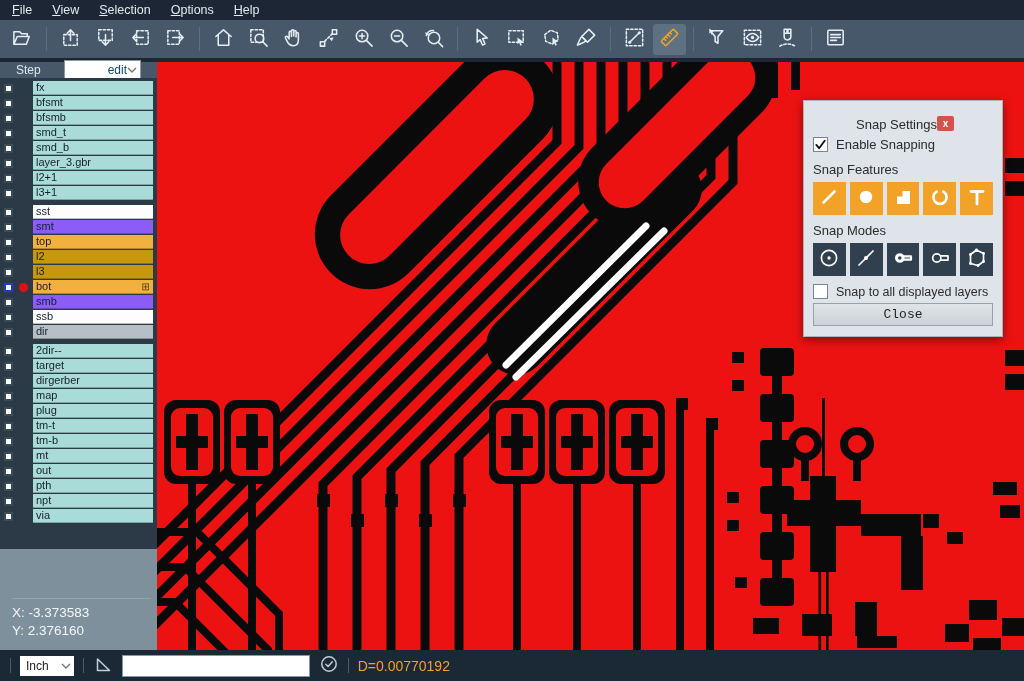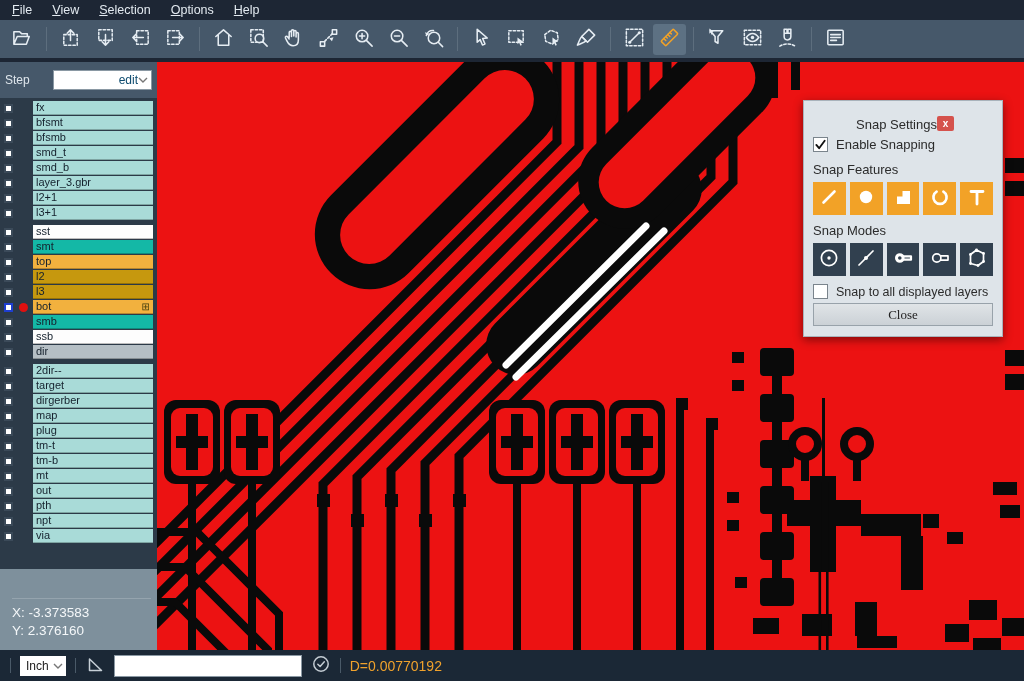--- a/index.html
+++ b/index.html
@@ -15,38 +15,38 @@
   .toolbar{height:38px;background:var(--toolbar_bg,#46586a);display:flex;align-items:center;padding:0 6px;gap:2px}
   .tb-btn{width:33px;height:31px;display:flex;align-items:center;justify-content:center;border-radius:3px}
   .tb-btn.active{background:#5d7183}
   .tb-sep{width:1px;height:24px;background:#5d6e7e;margin:0 5px}
   .under-strip{height:4px;background:var(--menubar_bg,#1d2634)}
 
   .main{flex:1;display:flex;position:relative}
 
   
   .sidebar{width:157px;background:#7e909c;display:flex;flex-direction:column}
-  .step-row{height:36px;background:var(--toolbar_bg,#46586a);display:flex;align-items:center;padding:0 5px;gap:23px}
+  .step-row{height:16px;background:var(--toolbar_bg,#46586a);display:flex;align-items:center;padding:0 16px;gap:23px}
   .step-label{color:#dfe6ec;font-size:12px}
   .step-select{flex:1;height:20px;background:#fff;border:1px solid #8a98a3;display:flex;align-items:center;
     justify-content:flex-end;padding:0 3px 0 5px;font-size:12px;color:#0c4a6e;cursor:default}
   .layer-list{background:#2c3a48;padding:3px 0 14px}
   .layer-group{margin-bottom:5px}
   .layer-group:last-child{margin-bottom:12px}
   .layer-row{display:flex;height:14px;margin-bottom:1px;position:relative}
   .cb-cell{width:30px;display:flex;align-items:center;justify-content:flex-start;padding-left:4px;position:relative}
   .cb{width:9px;height:9px;background:#fff;border:2px solid #3b4a59}
   .layer-row.active .cb{border-color:#1e3ed0}
   .dot{position:absolute;left:19px;top:2.5px;width:9px;height:9px;border-radius:50%;
     background:var(--active_layer_dot,#e01010)}
   .gapcol{width:3px}
   .name-cell{flex:1;margin-right:4px;font-size:11px;color:#15212d;display:flex;align-items:center;
     padding:0 3px;border-bottom:1px solid rgba(0,0,0,.25);cursor:default;line-height:11px}
   .grid-glyph{margin-left:auto;font-size:10px;color:#46400f;line-height:10px}
-  .row-teal{background:#a9dbd8}.row-white{background:#fdfdfd}.row-green{background:#14b8a6}
+  .row-teal{background:#a9dbd8}.row-white{background:#fdfdfd}.row-green{background:#8b5cf6}
   .row-amber{background:#f2b13e}.row-gold{background:#c6980e}.row-gray{background:#b5bfc5}
 
   .sidebar-bottom{margin-top:auto;padding:0 6px 10px 12px}
   .coord-sep{height:1px;background:#95a4ae;margin-bottom:5px}
   .coord{color:#f4f7f9;font-size:13.5px;line-height:18px}
 
   
   .canvas-wrap{flex:1;position:relative;overflow:hidden}
   svg.pcb{display:block}
   .bg{fill:var(--canvas_red,#ec1212)}
@@ -63,26 +63,26 @@
     display:flex;align-items:center;justify-content:center;border-radius:2px;cursor:default;margin-top:-1px}
   .sd-body{padding:6px 9px 10px}
   .sd-check-row{display:flex;align-items:center;gap:8px;margin:4px 0 10px}
   .sd-cb{width:15px;height:15px;background:#fff;border:1px solid #7a848c;display:flex;align-items:center;justify-content:center}
   .sd-label{font-size:13px}
   .sd-sec-label{font-size:13px;margin:2px 0 5px}
   .sd-btn-row{display:flex;gap:4px;margin-bottom:8px}
   .sd-fbtn{width:33px;height:33px;background:var(--accent_orange,#f2a227);display:flex;align-items:center;justify-content:center}
   .sd-mbtn{width:33px;height:33px;background:var(--snap_button_dark,#31404f);display:flex;align-items:center;justify-content:center}
   .sd-close-btn{margin-top:4px;width:100%;height:23px;background:linear-gradient(#e0e4e7,#cbd1d6);
-    border:1px solid #98a2aa;font-size:13px;color:#222;font-family:Liberation Serif, serif}
+    border:1px solid #98a2aa;font-size:13px;color:#222;font-family:Liberation Mono, monospace}
 
   
   .statusbar{height:31px;background:#1b2836;display:flex;align-items:center;gap:9px;padding:0 10px}
   .sb-sep{width:1px;height:15px;background:#4a5a68}
-  .unit-select{height:20px;background:#fff;display:flex;align-items:center;gap:4px;
+  .unit-select{height:20px;background:#fff;display:flex;align-items:center;gap:12px;
     font-size:12px;color:#222;padding:0 3px 0 6px;cursor:default}
   .sb-input{width:188px;height:22px;background:#fff;border:1px solid #8a98a3;font-size:12px;
     padding:0 4px;font-family:"Liberation Sans",sans-serif}
   .sb-distance{color:var(--distance_text,#f0a22c);font-size:14px}
 </style>
 </head>
 <body>
 
 <div class="app">
 

